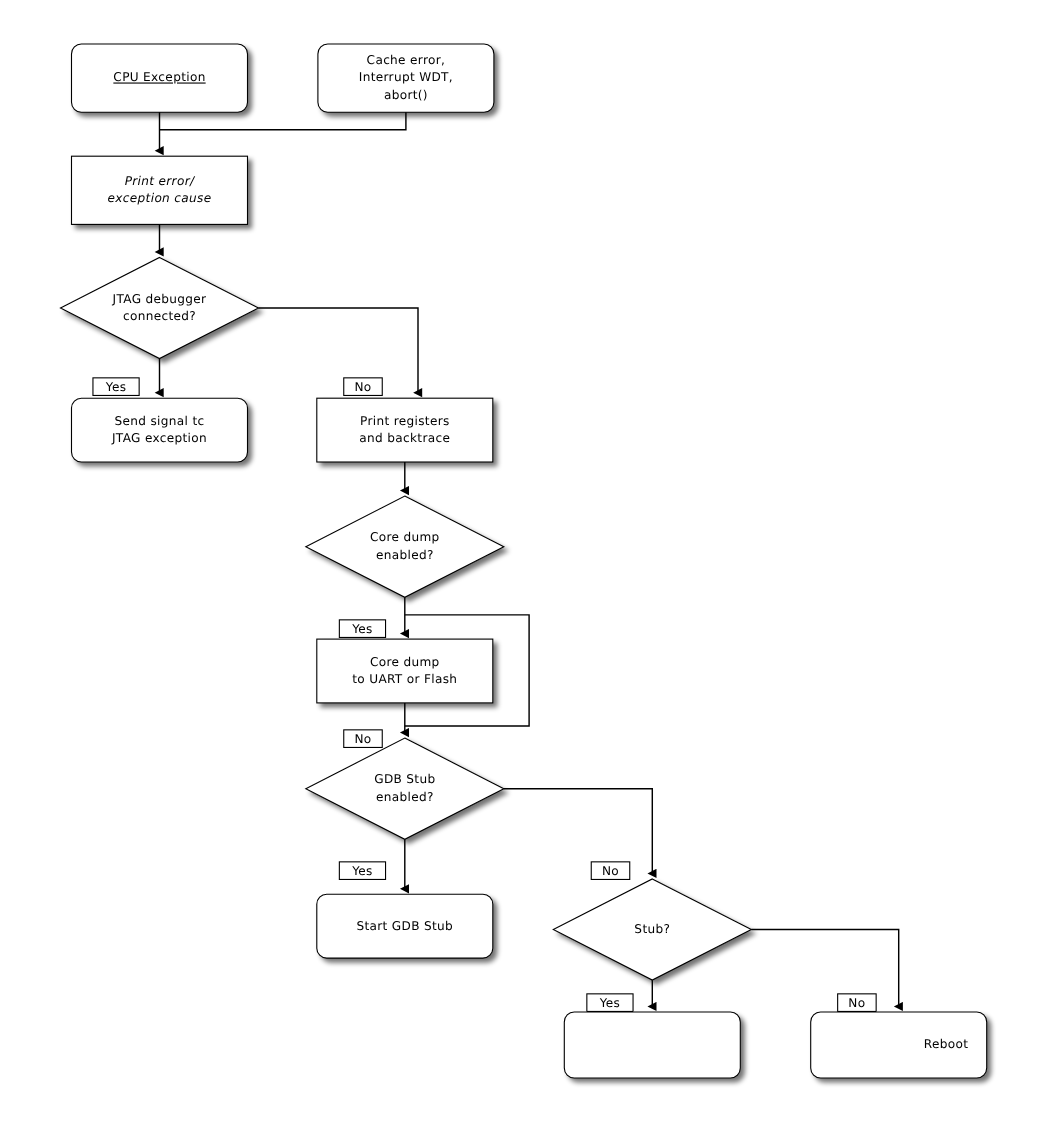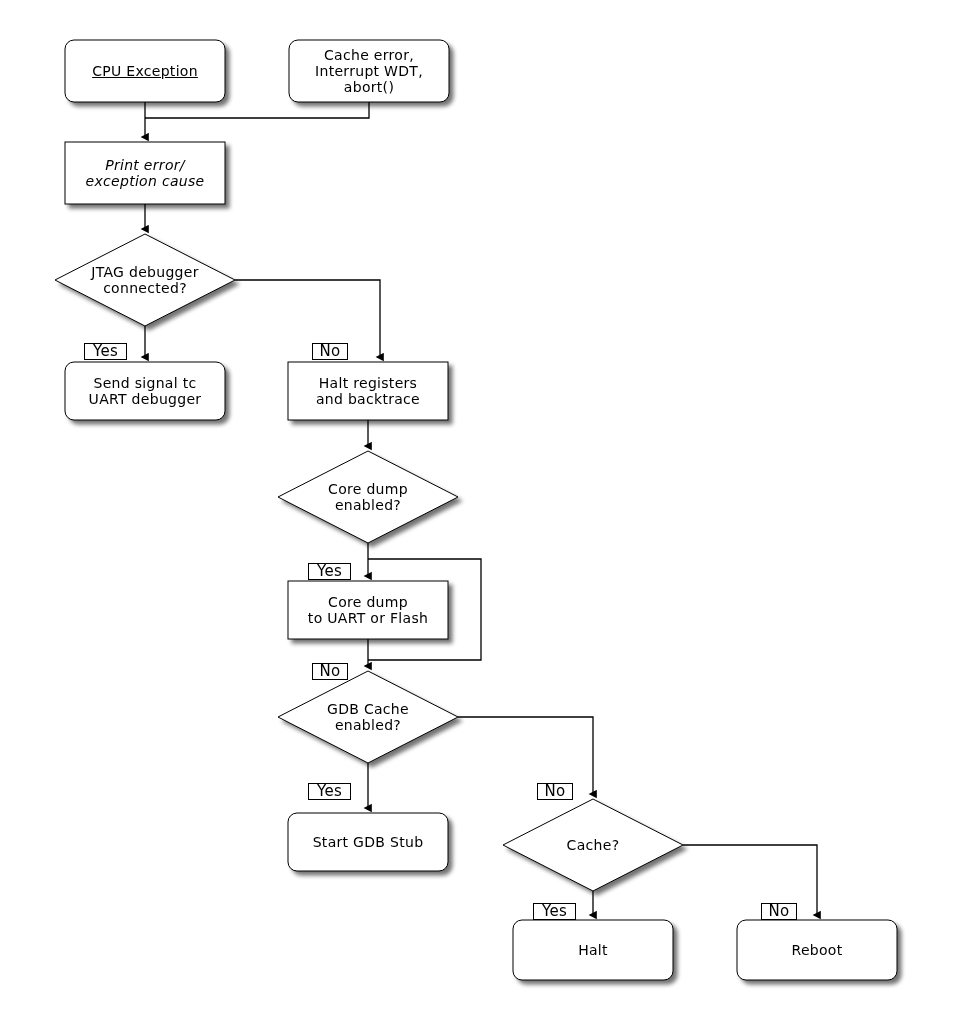--- a/index.html
+++ b/index.html
@@ -23,33 +23,33 @@
     left: 0;
     width: 960px;
     height: 1020px;
   }
   .shape-label {
     position: absolute;
     display: flex;
     align-items: center;
     justify-content: center;
     text-align: center;
-    font-size: 14px;
+    font-size: 11px;
     color: #000000;
     line-height: 16px;
     letter-spacing: 0.3px;
     white-space: pre;
     pointer-events: none;
   }
   .edge-label {
     position: absolute;
     box-sizing: border-box;
     border: 1px solid #000000;
     background: #ffffff;
-    font-size: 15px;
+    font-size: 11px;
     color: #000000;
     line-height: 1;
     display: flex;
     align-items: center;
     justify-content: center;
     letter-spacing: 0.3px;
   }
 </style>
 </head>
 <body>
@@ -126,41 +126,40 @@
 Interrupt WDT,
 abort()</div>
 
   <div class="shape-label" style="left:65px; top:142px; width:160px; height:62px;font-style:italic;">Print error/
 exception cause</div>
 
   <div class="shape-label" style="left:55px; top:234px; width:180px; height:92px;">JTAG debugger
 connected?</div>
 
   <div class="shape-label" style="left:65px; top:362px; width:160px; height:58px;">Send signal tc
-UART debugger</div>
+JTAG exception</div>
 
-  <div class="shape-label" style="left:288px; top:362px; width:160px; height:58px;">Halt registers
+  <div class="shape-label" style="left:288px; top:362px; width:160px; height:58px;">Print registers
 and backtrace</div>
 
   <div class="shape-label" style="left:278px; top:451px; width:180px; height:92px;">Core dump
 enabled?</div>
 
   <div class="shape-label" style="left:288px; top:581px; width:160px; height:58px;">Core dump
 to UART or Flash</div>
 
-  <div class="shape-label" style="left:278px; top:671px; width:180px; height:92px;">GDB Cache
+  <div class="shape-label" style="left:278px; top:671px; width:180px; height:92px;">GDB Stub
 enabled?</div>
 
   <div class="shape-label" style="left:288px; top:813px; width:160px; height:58px;text-align:right;">Start GDB Stub</div>
 
-  <div class="shape-label" style="left:503px; top:799px; width:180px; height:92px;">Cache?</div>
+  <div class="shape-label" style="left:503px; top:799px; width:180px; height:92px;">Stub?</div>
 
-  <div class="shape-label" style="left:513px; top:920px; width:160px; height:60px;">Halt</div>
 
-  <div class="shape-label" style="left:737px; top:920px; width:160px; height:60px;">Reboot</div>
+  <div class="shape-label" style="left:780px; top:920px; width:160px; height:60px;">Reboot</div>
 
   <div class="edge-label" style="left:84px; top:343px; width:43px; height:17px;">Yes</div>
 
   <div class="edge-label" style="left:312px; top:343px; width:36px; height:17px;">No</div>
 
   <div class="edge-label" style="left:308px; top:563px; width:43px; height:17px;">Yes</div>
 
   <div class="edge-label" style="left:312px; top:663px; width:36px; height:17px;">No</div>
 
   <div class="edge-label" style="left:308px; top:783px; width:43px; height:17px;">Yes</div>

